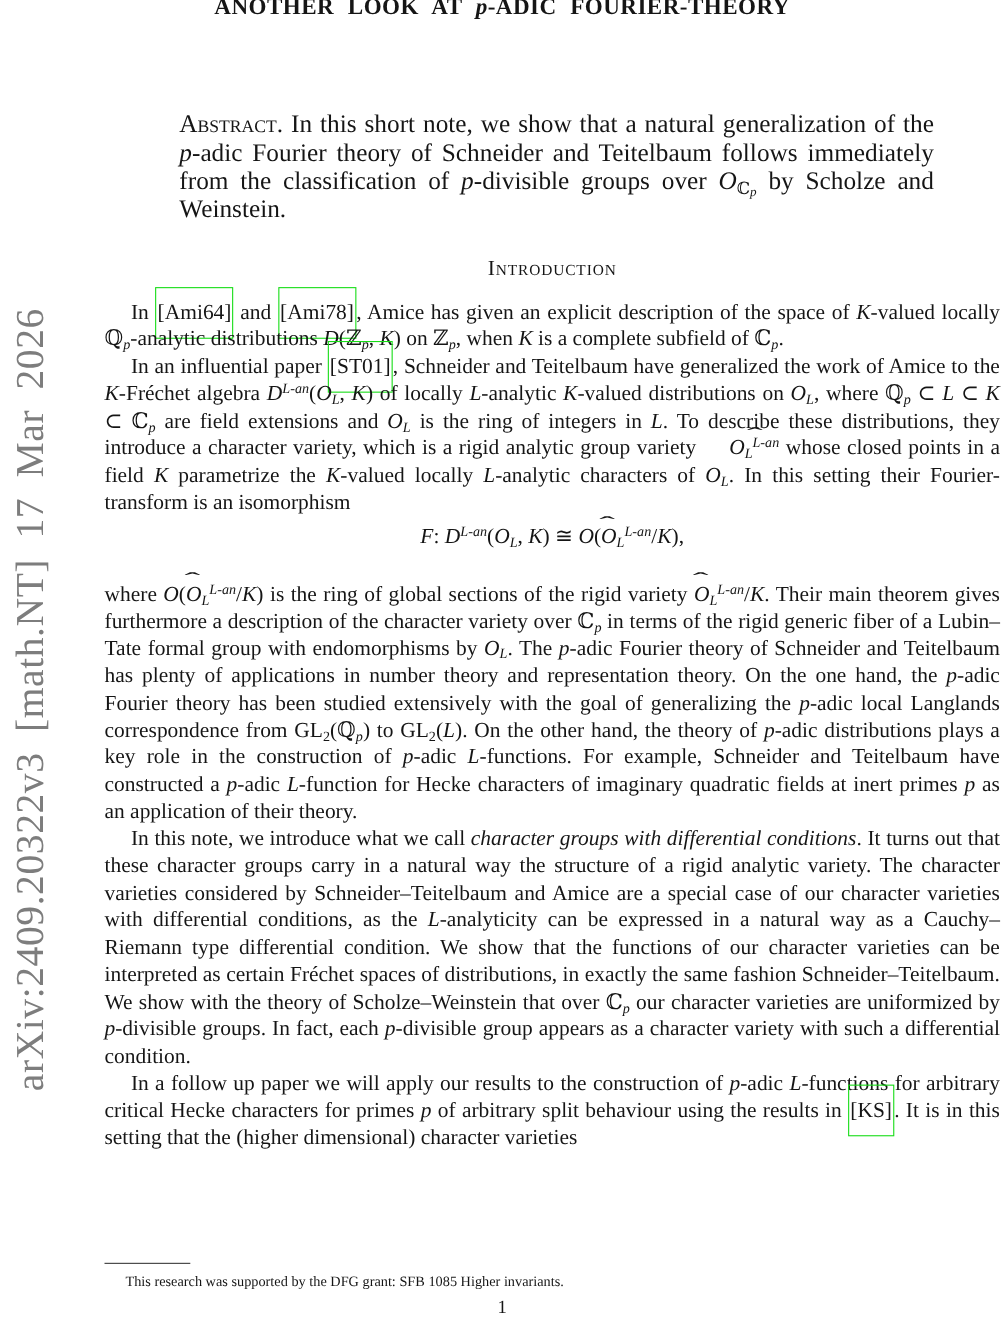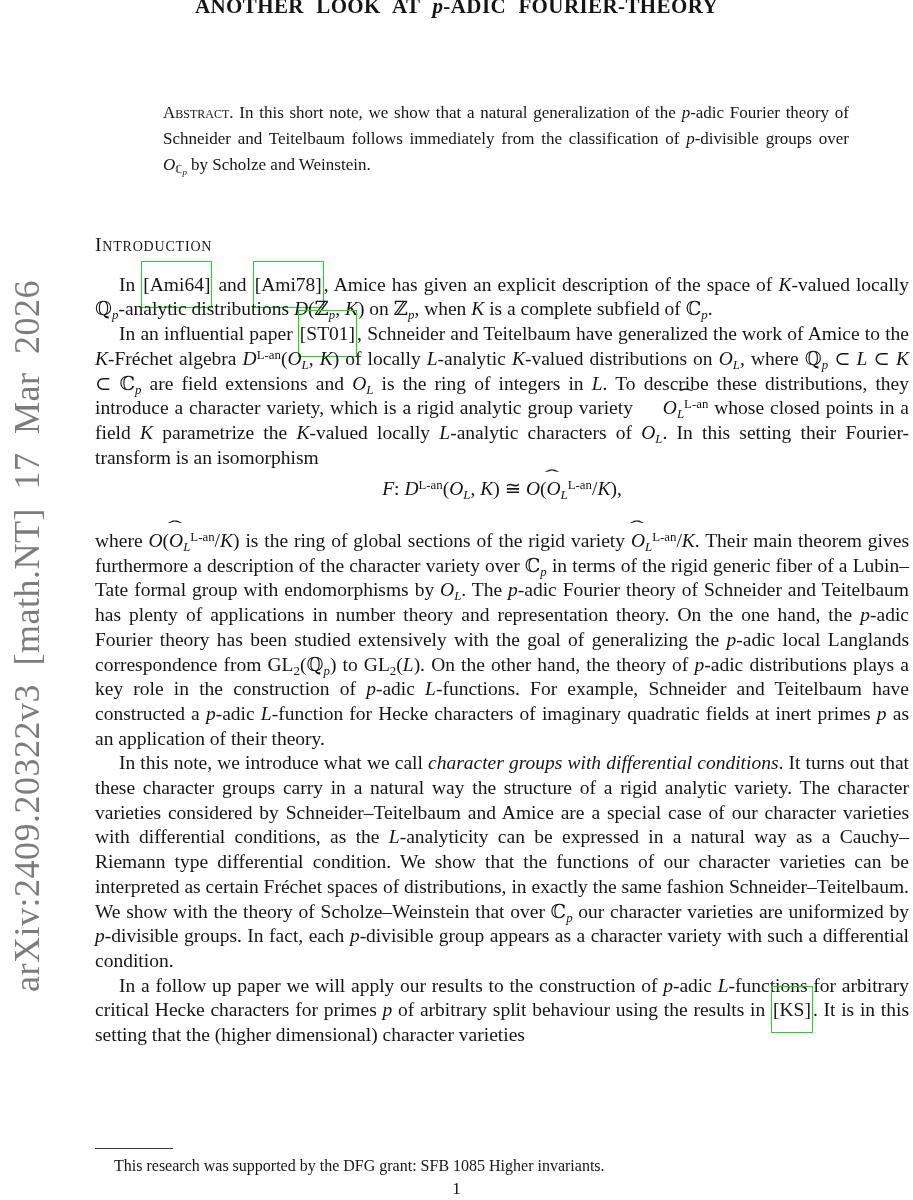--- a/index.html
+++ b/index.html
@@ -24,53 +24,53 @@
   }
   .title .i{font-style:italic;font-weight:bold;}
 
   .authors{
     position:absolute;top:50px;left:0;width:100%;
     text-align:center;font-variant:small-caps;font-size:16.5px;letter-spacing:0.6px;
   }
 
   .abstract{
     position:absolute;top:100px;left:163px;width:686px;
-    font-size:17px;line-height:25.8px;text-align:justify;font-family:Liberation Serif, serif;
+    font-size:23px;line-height:25.8px;text-align:justify;
   }
   .sc{font-variant:small-caps;}
 
   .content{
     position:absolute;top:233px;left:95px;width:814px;
     font-size:19.5px;line-height:24.7px;text-align:justify;
   }
   .section-heading{
-    font-variant:small-caps;font-weight:normal;text-align:left;
+    font-variant:small-caps;font-weight:normal;text-align:center;
     font-size:19.5px;margin:0 0 15px 0;letter-spacing:0.8px;
   }
   .para{margin:0;}
   .indent{text-indent:24px;}
   .formula{text-align:center;margin:7px 0 27px 0;}
 
   .i{font-style:italic;}
   .scr,.cal{font-style:italic;}
   .sub{font-size:66%;vertical-align:-0.28em;line-height:0;}
-  .sup{font-size:66%;vertical-align:0.5em;line-height:0;}
+  .sup{font-size:66%;vertical-align:0.5em;line-height:0;font-style:italic;}
   .subsub{font-size:52%;vertical-align:-0.55em;line-height:0;}
   .cite{border:1.5px solid #17dd17;padding:12px 1px;}
 
   .hat{position:relative;display:inline-block;}
   .hat-mark{
     position:absolute;left:42%;top:-0.58em;
     transform:translateX(-50%) scaleX(2.6);
     font-size:0.85em;line-height:1;font-style:normal;
   }
   .hat-base{font-style:italic;}
 
   .footnote{
-    position:absolute;top:1148px;left:95px;width:814px;font-size:16px;
+    position:absolute;top:1148px;left:95px;width:814px;font-size:13px;
   }
   .footnote-rule{width:78px;border-top:1.5px solid #3a3a3a;margin:0 0 8px 0;}
   .footnote-text{padding-left:19px;}
 
   .pagenum{
     position:absolute;top:1179px;left:0;width:100%;text-align:center;font-size:17px;
   }
 </style>
 </head>
 <body>

